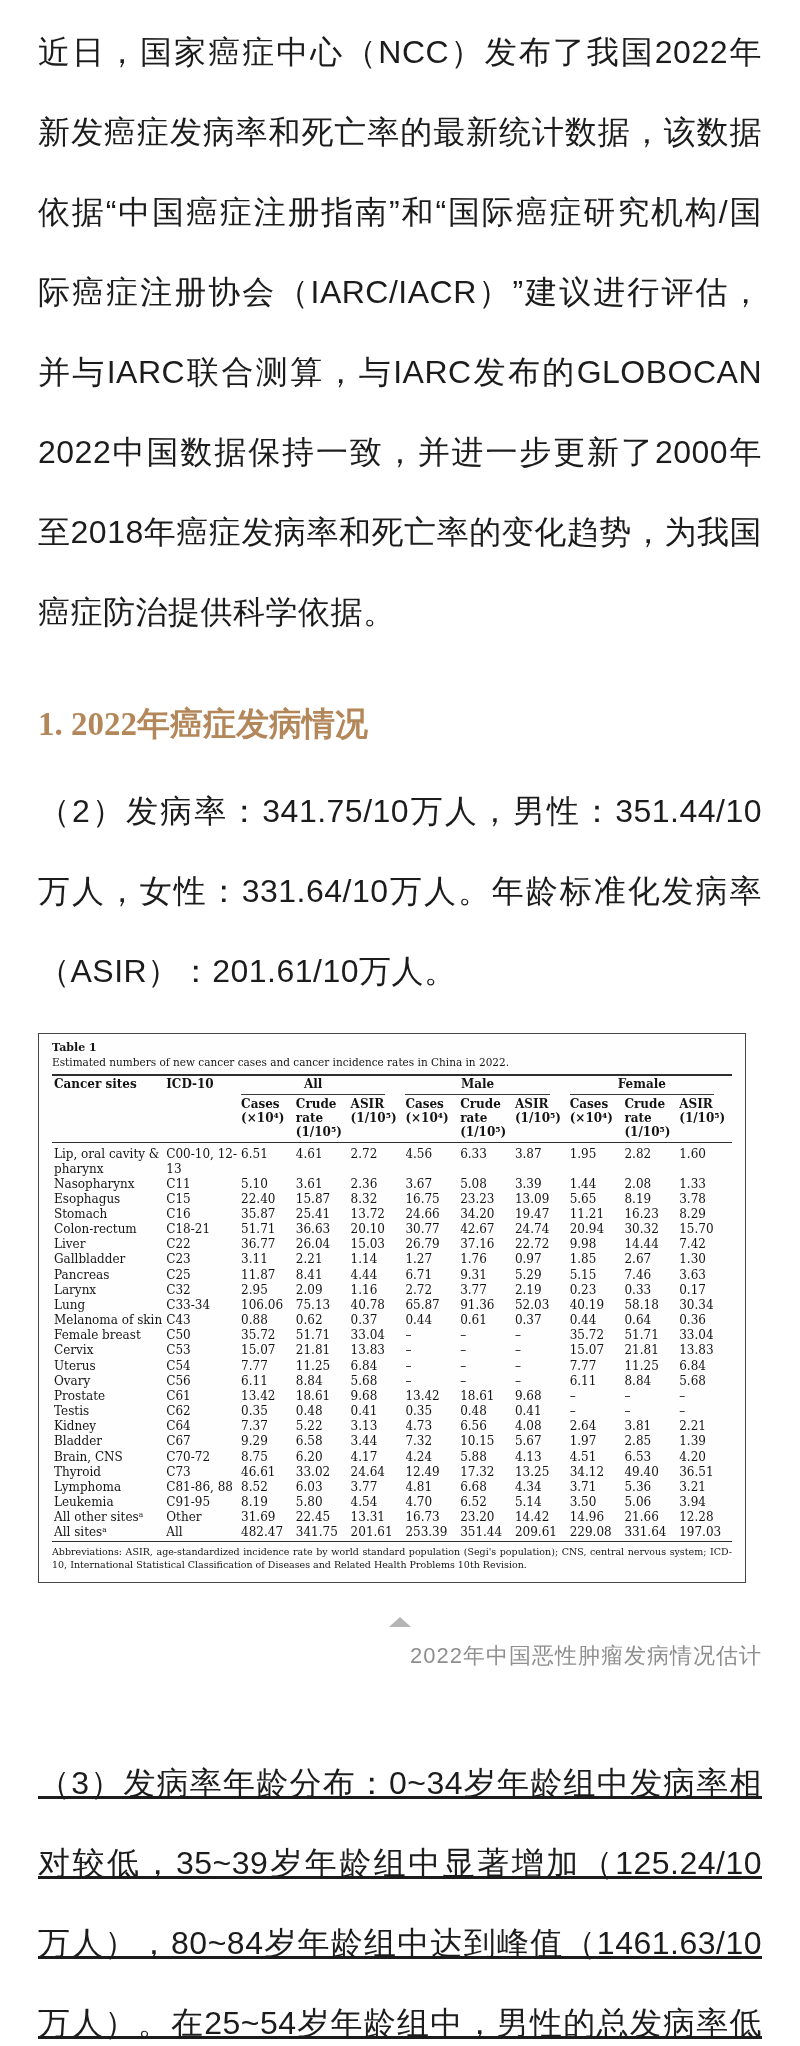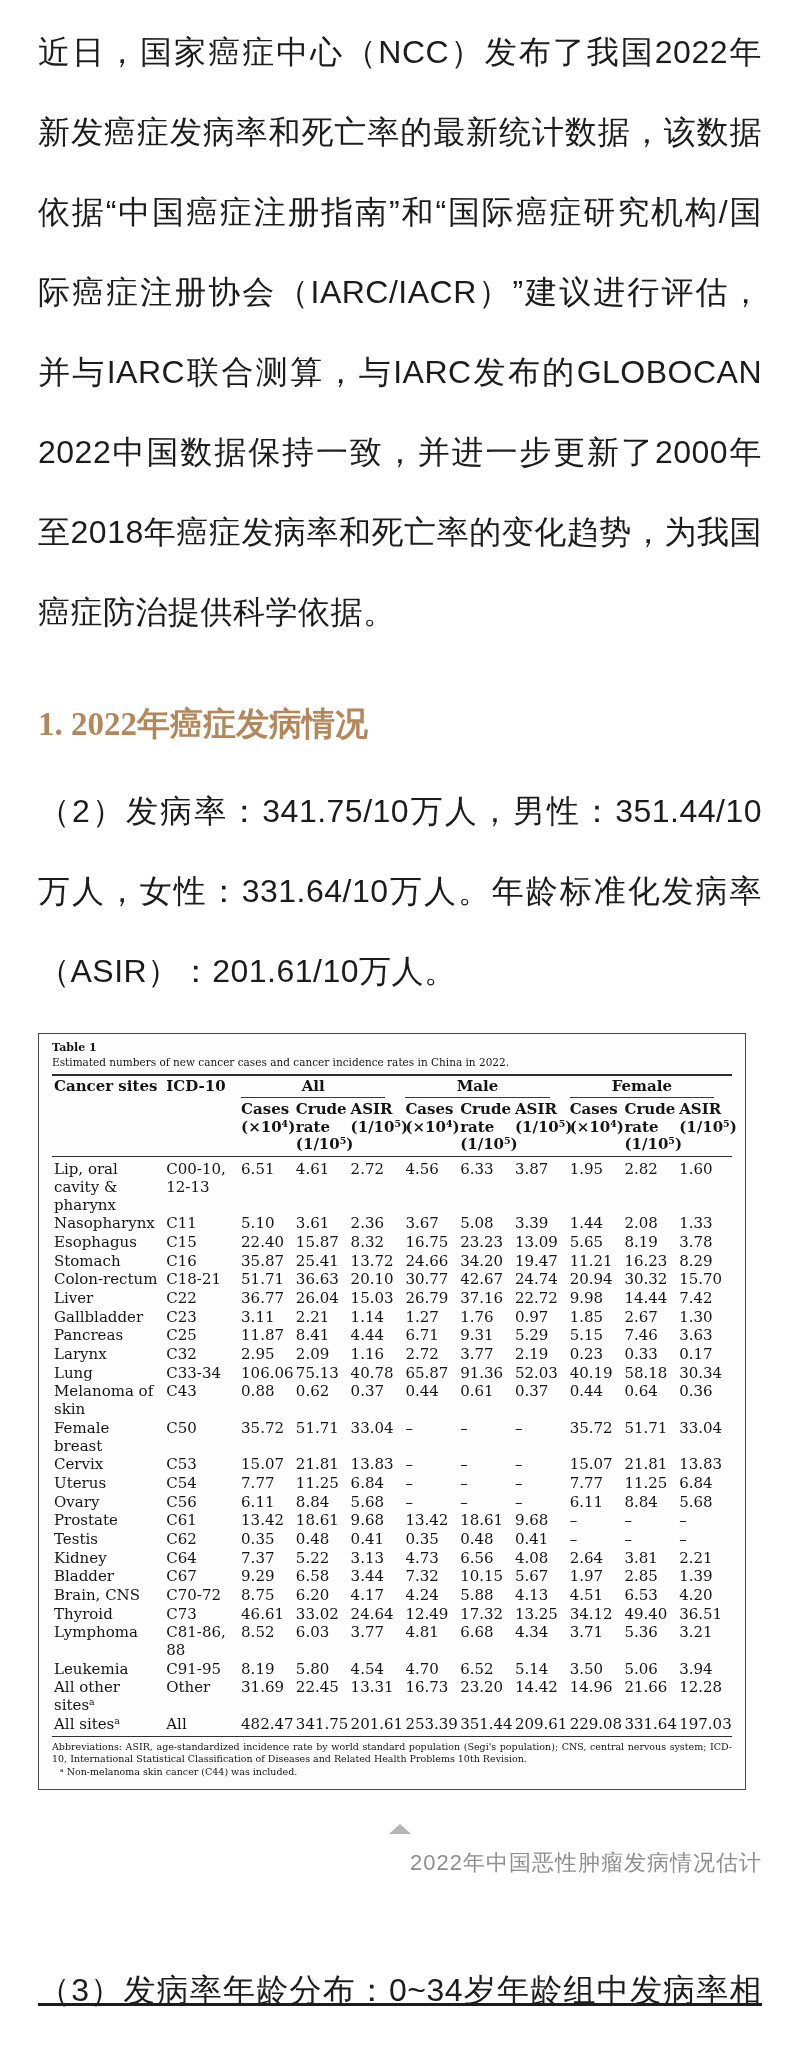--- a/index.html
+++ b/index.html
@@ -30,21 +30,21 @@
     background:#fefefe;
     padding:7px 13px 10px 13px;
     font-family:"DejaVu Serif","Liberation Serif",serif;
     color:#141414;
   }
   .tbl-label{font-size:11px;font-weight:bold;line-height:1.3;}
   .tbl-title{font-size:10.5px;line-height:1.3;margin-bottom:5px;}
   table.jtable{
     width:100%;
     border-collapse:collapse;
-    font-size:15px;
+    font-size:12px;
     table-layout:fixed;
   }
   table.jtable{border-top:2px solid #2e2e2e;}
   .jtable th{font-weight:bold;text-align:left;vertical-align:top;padding:2px 2px 1px 2px;line-height:1.15;}
   .jtable td{padding:0.5px 2px;line-height:1.18;vertical-align:top;}
   .jtable .grp{border-bottom:1px solid #3a3a3a;margin-right:16px;text-align:center;padding-bottom:2px;}
   .jtable .subrow th{border-bottom:1.5px solid #2e2e2e;padding-bottom:3px;}
   .jtable th.side{border-bottom:1.5px solid #2e2e2e;vertical-align:top;}
   .jtable tbody tr:first-child td{padding-top:4px;}
   .jtable tbody tr:last-child td{border-bottom:1.5px solid #2e2e2e;padding-bottom:2px;}
@@ -474,21 +474,20 @@
             <td>351.44</td>
             <td>209.61</td>
             <td>229.08</td>
             <td>331.64</td>
             <td>197.03</td>
           </tr>
         </tbody>
     </table>
     <div class="footnotes">
       <div class="footnote">Abbreviations: ASIR, age-standardized incidence rate by world standard population (Segi's population); CNS, central nervous system; ICD-10, International Statistical Classification of Diseases and Related Health Problems 10th Revision.</div>
-      <div class="footnote indent">ᵃ Non-melanoma skin cancer (C44) was included.</div>
     </div>
   </figure>
 
   <div class="fig-caption">
     <div class="caption-arrow"></div>
     <div class="caption-text">2022年中国恶性肿瘤发病情况估计</div>
   </div>
 
   <p class="body-text para3">（3）发病率年龄分布：0~34岁年龄组中发病率相对较低，35~39岁年龄组中显著增加（125.24/10万人），80~84岁年龄组中达到峰值（1461.63/10万人）。在25~54岁年龄组中，男性的总发病率低于女性，60岁后高于女性。</p>
 

